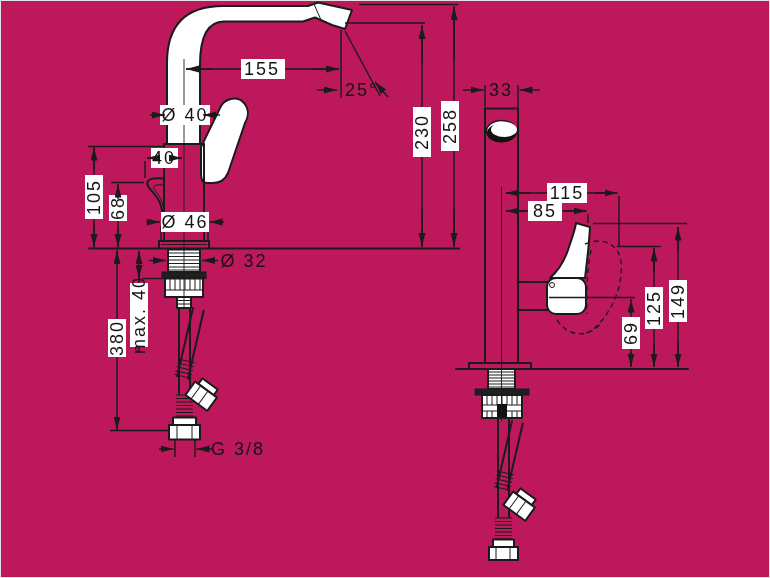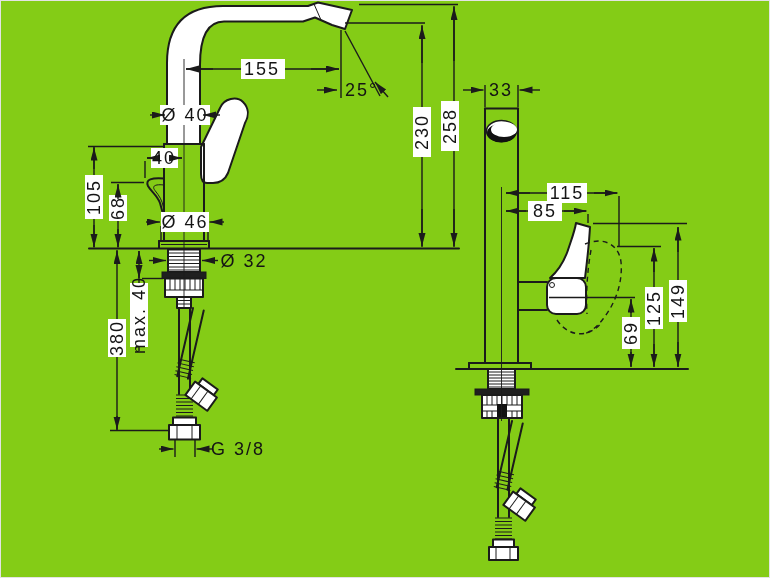--- a/index.html
+++ b/index.html
@@ -1,16 +1,16 @@
 <!DOCTYPE html>
 <html><head>
 <meta charset="utf-8">
 <style>
   html,body{margin:0;padding:0;background:#fff;}
-  .page{width:770px;height:578px;background:#84cc16;position:relative;overflow:hidden;
+  .page{width:770px;height:578px;background:#be185d;position:relative;overflow:hidden;
         border:1px solid #e3e3e3;box-sizing:border-box;
         font-family:"Liberation Sans", sans-serif;}
   svg{display:block}
   .ol{stroke:#1b1b1b;stroke-width:2;fill:none;stroke-linecap:round;stroke-linejoin:round;}
   .olf{stroke:#1b1b1b;stroke-width:2;fill:#ffffff;stroke-linejoin:round;}
   .dl{stroke:#1b1b1b;stroke-width:1.4;fill:none;}
   .tl{stroke:#1b1b1b;stroke-width:1;fill:none;}
   .cl{stroke:#1b1b1b;stroke-width:0.9;fill:none;}
   .dash{stroke:#1b1b1b;stroke-width:1.4;fill:none;stroke-dasharray:5 4;}
   .bg{fill:#ffffff;stroke:none;}

